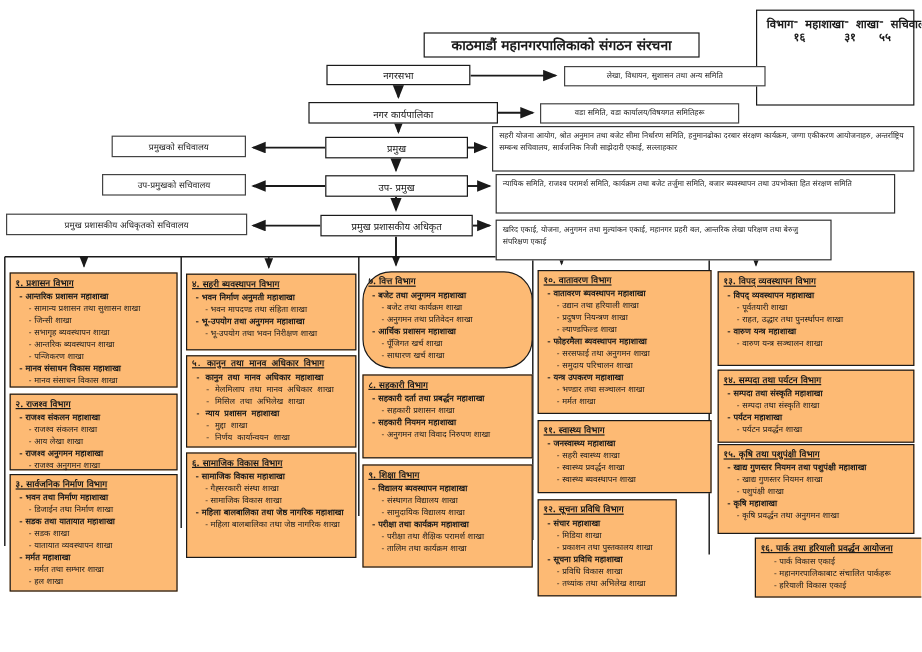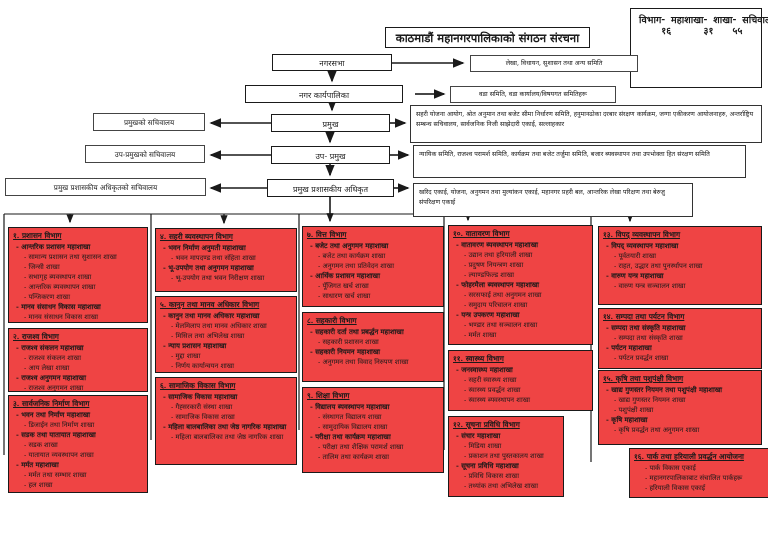--- a/index.html
+++ b/index.html
@@ -12,21 +12,21 @@
        display:flex;align-items:center;justify-content:center;text-align:center;}
   .thin{border-width:1px;border-color:#444;}
   .title-box{font-weight:bold;font-size:11.5px;border-width:1.6px;}
   .flowbox{font-size:8px;}
   .sidebox{font-size:6.4px;line-height:1.45;padding:1px 4px;}
   .rightbox{position:absolute;border:1.1px solid #333;background:#fff;box-sizing:border-box;
             font-size:6.3px;line-height:1.55;padding:3px 5px;text-align:left;}
   .stats{position:absolute;left:630px;top:8px;width:132px;height:80px;border:1.6px solid #1a1a1a;
          background:#fff;box-sizing:border-box;padding:4px 8px;display:flex;flex-direction:row;justify-content:space-between;}
   .stats .row{display:flex;justify-content:space-between;font-weight:bold;font-size:9.5px;}
-  .dept{position:absolute;border:1.2px solid #1a1a1a;background:#ef4444;box-sizing:border-box;
+  .dept{position:absolute;border:1.2px solid #1a1a1a;background:#fdba74;box-sizing:border-box;
         padding:2px 3px 2px 4px;font-size:6.8px;line-height:10px;text-align:left;}
   .dept-title{font-weight:bold;text-decoration:underline;font-size:7.3px;line-height:11px;margin-bottom:1px;white-space:nowrap;}
   .ln{white-space:normal;}
   .ln.b{font-weight:bold;}
   .ln.i1{padding-left:9px;text-indent:-6px;}
   .ln.i2{padding-left:17px;text-indent:-6px;}
   svg.connectors{position:absolute;left:0;top:0;z-index:0;}
   .box,.rightbox,.stats,.dept{z-index:1;}
 </style>
 </head>
@@ -63,21 +63,21 @@
       <path d="M468,214 V220" marker-end="url(#ah)"></path>
       <path d="M630,214 V221" marker-end="url(#ah)"></path>
       <path d="M4,214 V455"></path>
       <path d="M151,214 V440"></path>
       <path d="M299,214 V430"></path>
       <path d="M444,214 V450"></path>
       <path d="M591,214 V462"></path>
     </g>
   </svg>
 
-  <div class="box title-box" style="left:353px;top:27px;width:205px;height:21px;margin-left:32px;">काठमाडौं महानगरपालिकाको संगठन संरचना</div>
+  <div class="box title-box" style="left:353px;top:27px;width:230px;height:21px;">काठमाडौं महानगरपालिकाको संगठन संरचना</div>
 
   <div class="stats">
     <div class="row">
       <span>विभाग</span>
       <span>- १६</span>
     </div>
     <div class="row">
       <span>महाशाखा</span>
       <span>- ३१</span>
     </div>
@@ -87,21 +87,21 @@
     </div>
     <div class="row">
       <span>सचिवालय</span>
       <span>- ४</span>
     </div>
   </div>
 
   <div class="box flowbox" style="left:272px;top:54px;width:120px;height:17px;">नगरसभा</div>
   <div class="box thin sidebox" style="left:470px;top:55px;width:168px;height:17px;">लेखा, विधायन, सुशासन तथा अन्य समिति</div>
 
-  <div class="box flowbox" style="left:245px;top:85px;width:158px;height:18px;">नगर कार्यपालिका</div>
+  <div class="box flowbox" style="left:257px;top:85px;width:158px;height:18px;">नगर कार्यपालिका</div>
   <div class="box thin sidebox" style="left:450px;top:86px;width:166px;height:17px;">वडा समिति, वडा कार्यालय/विषयगत समितिहरू</div>
 
   <div class="box flowbox" style="left:271px;top:114px;width:119px;height:18px;">प्रमुख</div>
   <div class="box thin flowbox" style="left:93px;top:113px;width:112px;height:18px;font-size:7.2px;">प्रमुखको सचिवालय</div>
   <div class="rightbox" style="left:410px;top:105px;width:352px;height:38px;">सहरी योजना आयोग, श्रोत अनुमान तथा बजेट सीमा निर्धारण समिति, हनुमानढोका दरबार संरक्षण कार्यक्रम, जग्गा एकीकरण आयोजनाहरु, अन्तर्राष्ट्रिय सम्बन्ध सचिवालय, सार्वजनिक निजी साझेदारी एकाई, सल्लाहकार</div>
 
   <div class="box flowbox" style="left:271px;top:146px;width:119px;height:18px;">उप- प्रमुख</div>
   <div class="box thin flowbox" style="left:85px;top:145px;width:120px;height:18px;font-size:7.2px;">उप-प्रमुखको सचिवालय</div>
   <div class="rightbox" style="left:413px;top:145px;width:333px;height:33px;">न्यायिक समिति, राजश्व परामर्श समिति, कार्यक्रम तथा बजेट तर्जुमा समिति, बजार ब्यवस्थापन तथा उपभोक्ता हित संरक्षण समिति</div>
 
@@ -148,21 +148,21 @@
 
   <div class="dept" style="left:155px;top:228px;width:142px;height:64px;">
     <div class="dept-title">४. सहरी ब्यवस्थापन विभाग</div>
     <div class="dept-lines">
         <div class="ln b i1">- भवन निर्माण अनुमती महाशाखा</div>
         <div class="ln i2">- भवन मापदण्ड तथा संहिता शाखा</div>
         <div class="ln b i1">- भू-उपयोग तथा अनुगमन महाशाखा</div>
         <div class="ln i2">- भू-उपयोग तथा भवन निरीक्षण शाखा</div>
       </div>
   </div>
-  <div class="dept" style="left:155px;top:296px;width:142px;height:77px;">
+  <div class="dept" style="left:155px;top:296px;width:142px;height:77px;font-family:Liberation Mono, monospace;">
     <div class="dept-title">५. कानुन तथा मानव अधिकार विभाग</div>
     <div class="dept-lines">
         <div class="ln b i1">- कानुन तथा मानव अधिकार महाशाखा</div>
         <div class="ln i2">- मेलमिलाप तथा मानव अधिकार शाखा</div>
         <div class="ln i2">- मिसिल तथा अभिलेख शाखा</div>
         <div class="ln b i1">- न्याय प्रशासन महाशाखा</div>
         <div class="ln i2">- मुद्दा शाखा</div>
         <div class="ln i2">- निर्णय कार्यान्वयन शाखा</div>
       </div>
   </div>
@@ -170,21 +170,21 @@
     <div class="dept-title">६. सामाजिक विकास विभाग</div>
     <div class="dept-lines">
         <div class="ln b i1">- सामाजिक विकास महाशाखा</div>
         <div class="ln i2">- गैह्सरकारी संस्था शाखा</div>
         <div class="ln i2">- सामाजिक विकास शाखा</div>
         <div class="ln b i1">- महिला बालबालिका तथा जेष्ठ नागरिक महाशाखा</div>
         <div class="ln i2">- महिला बालबालिका तथा जेष्ठ नागरिक शाखा</div>
       </div>
   </div>
 
-  <div class="dept" style="left:302px;top:226px;width:142px;height:81px;">
+  <div class="dept" style="left:302px;top:226px;width:142px;height:81px;border-radius:24px;">
     <div class="dept-title">७. वित्त विभाग</div>
     <div class="dept-lines">
         <div class="ln b i1">- बजेट तथा अनुगमन महाशाखा</div>
         <div class="ln i2">- बजेट तथा कार्यक्रम शाखा</div>
         <div class="ln i2">- अनुगमन तथा प्रतिवेदन शाखा</div>
         <div class="ln b i1">- आर्थिक प्रशासन महाशाखा</div>
         <div class="ln i2">- पूँजिगत खर्च शाखा</div>
         <div class="ln i2">- साधारण खर्च शाखा</div>
       </div>
   </div>

